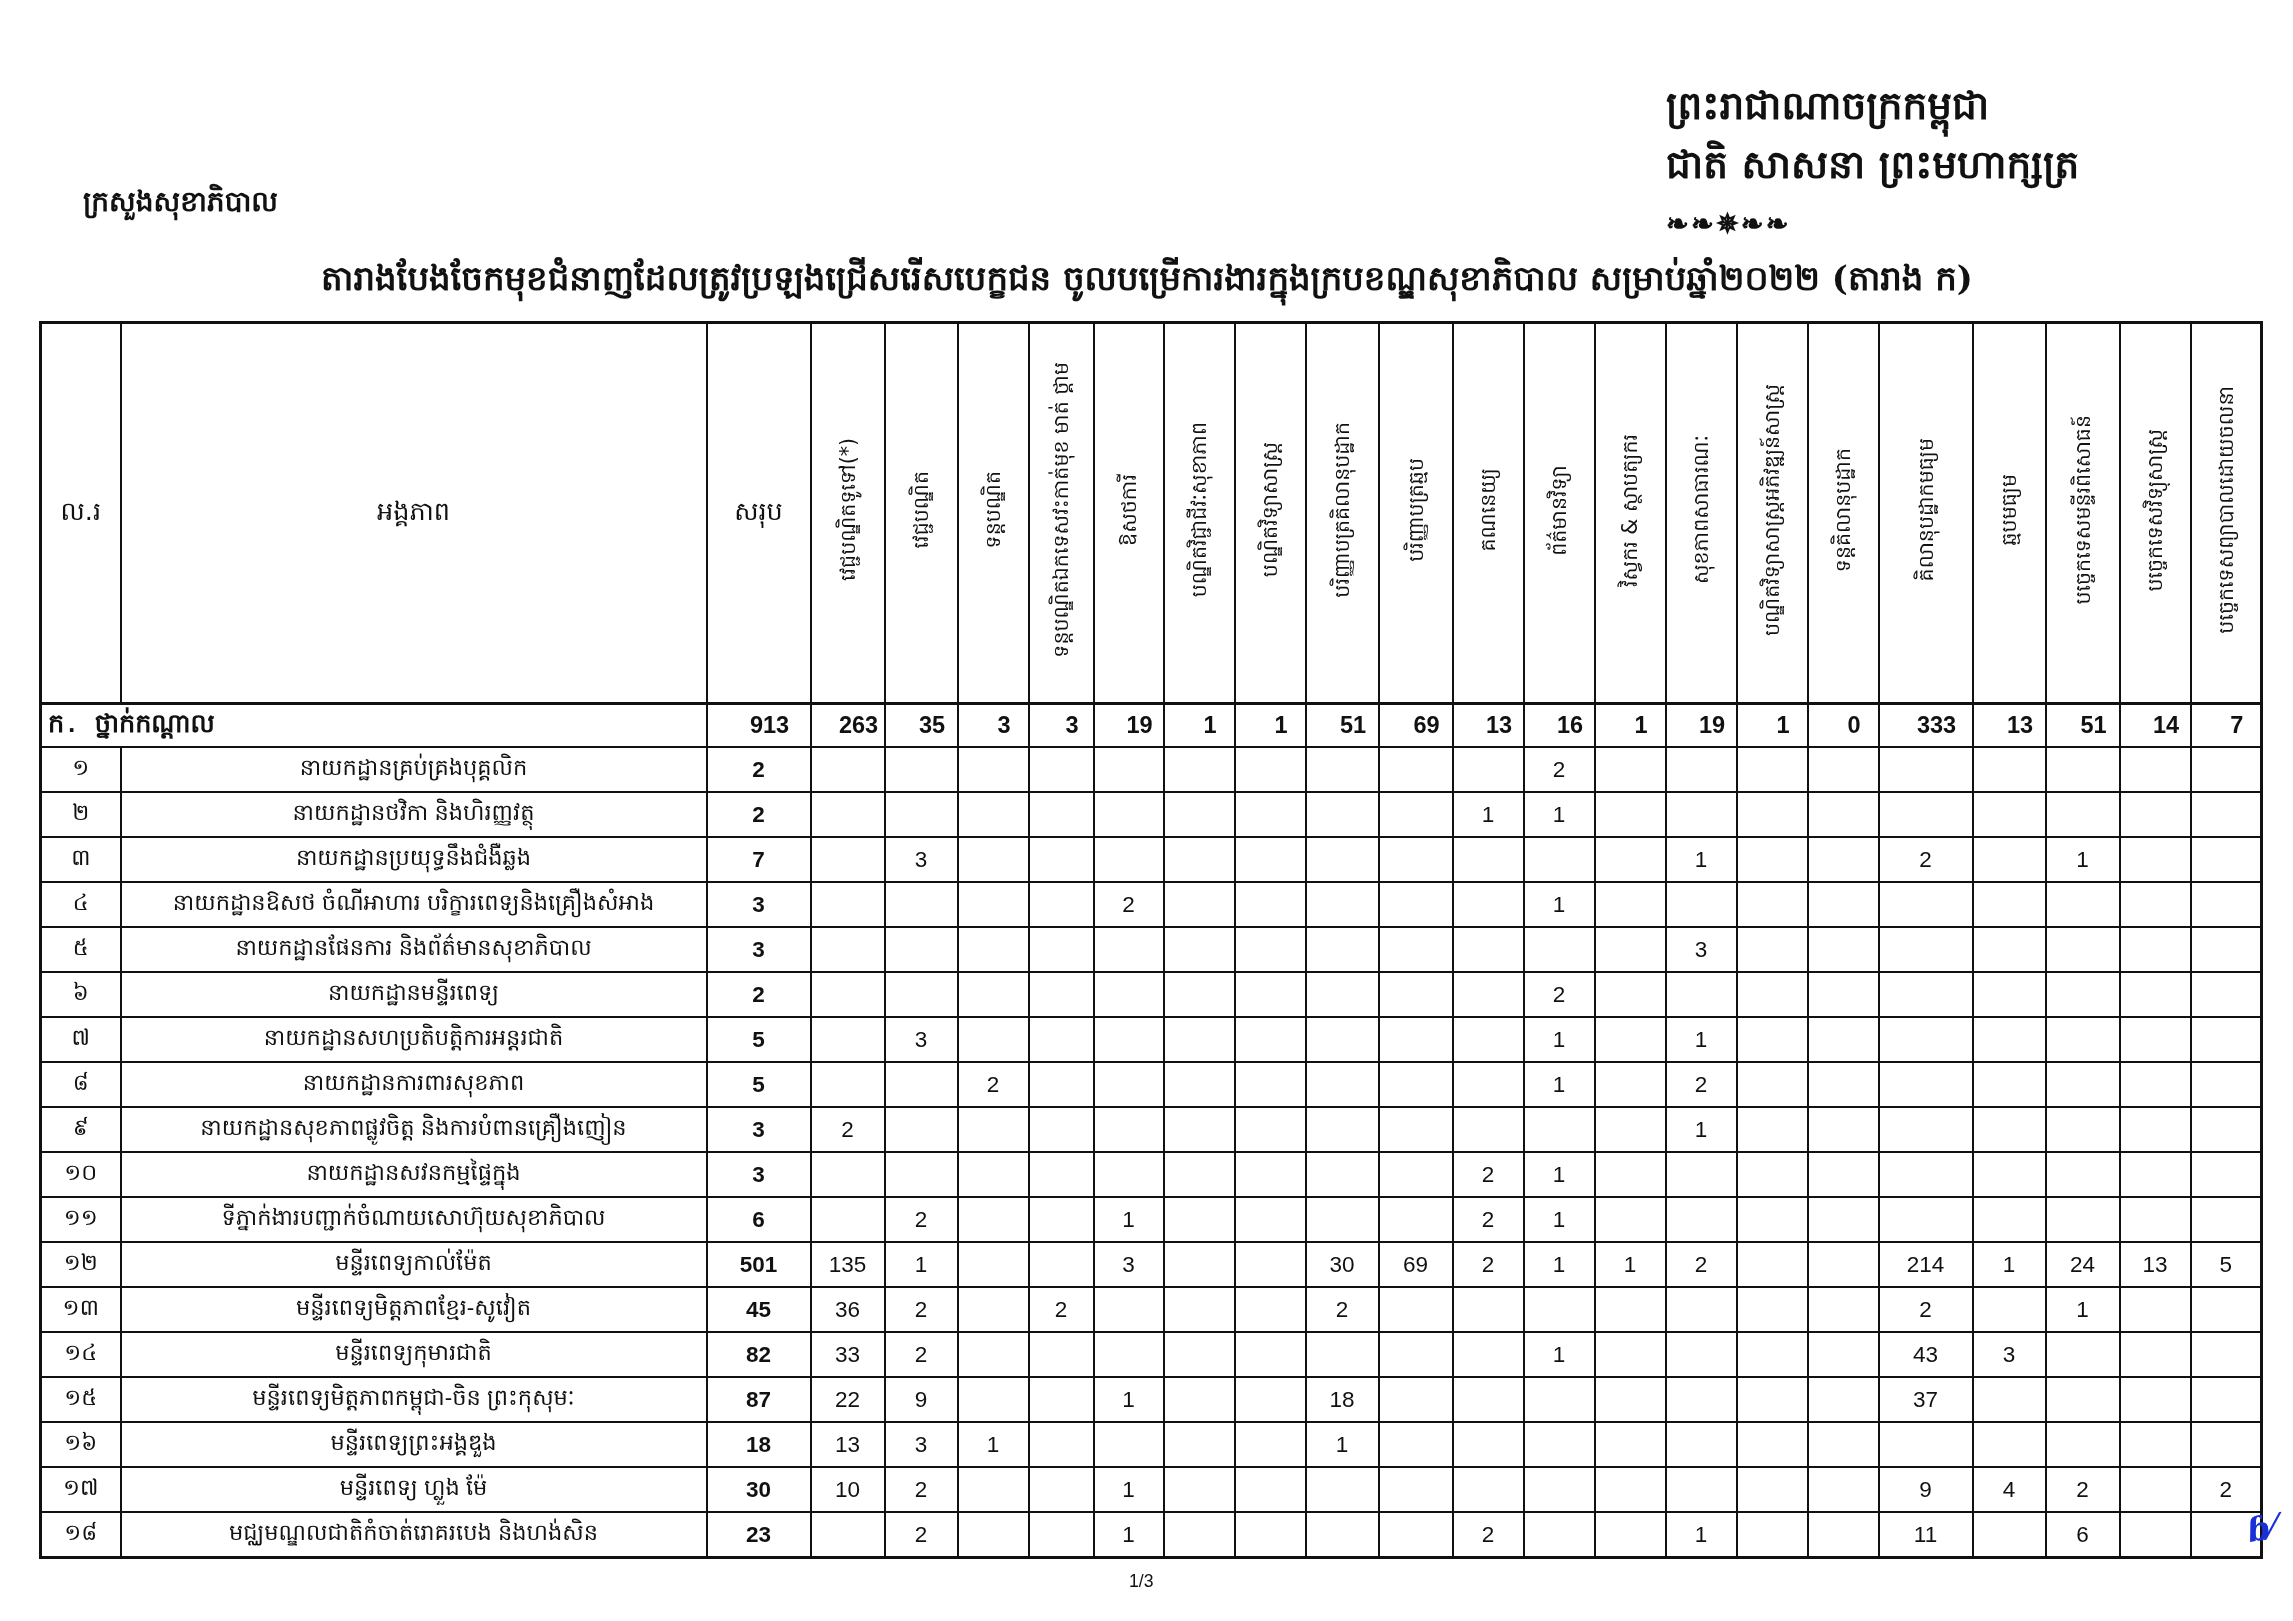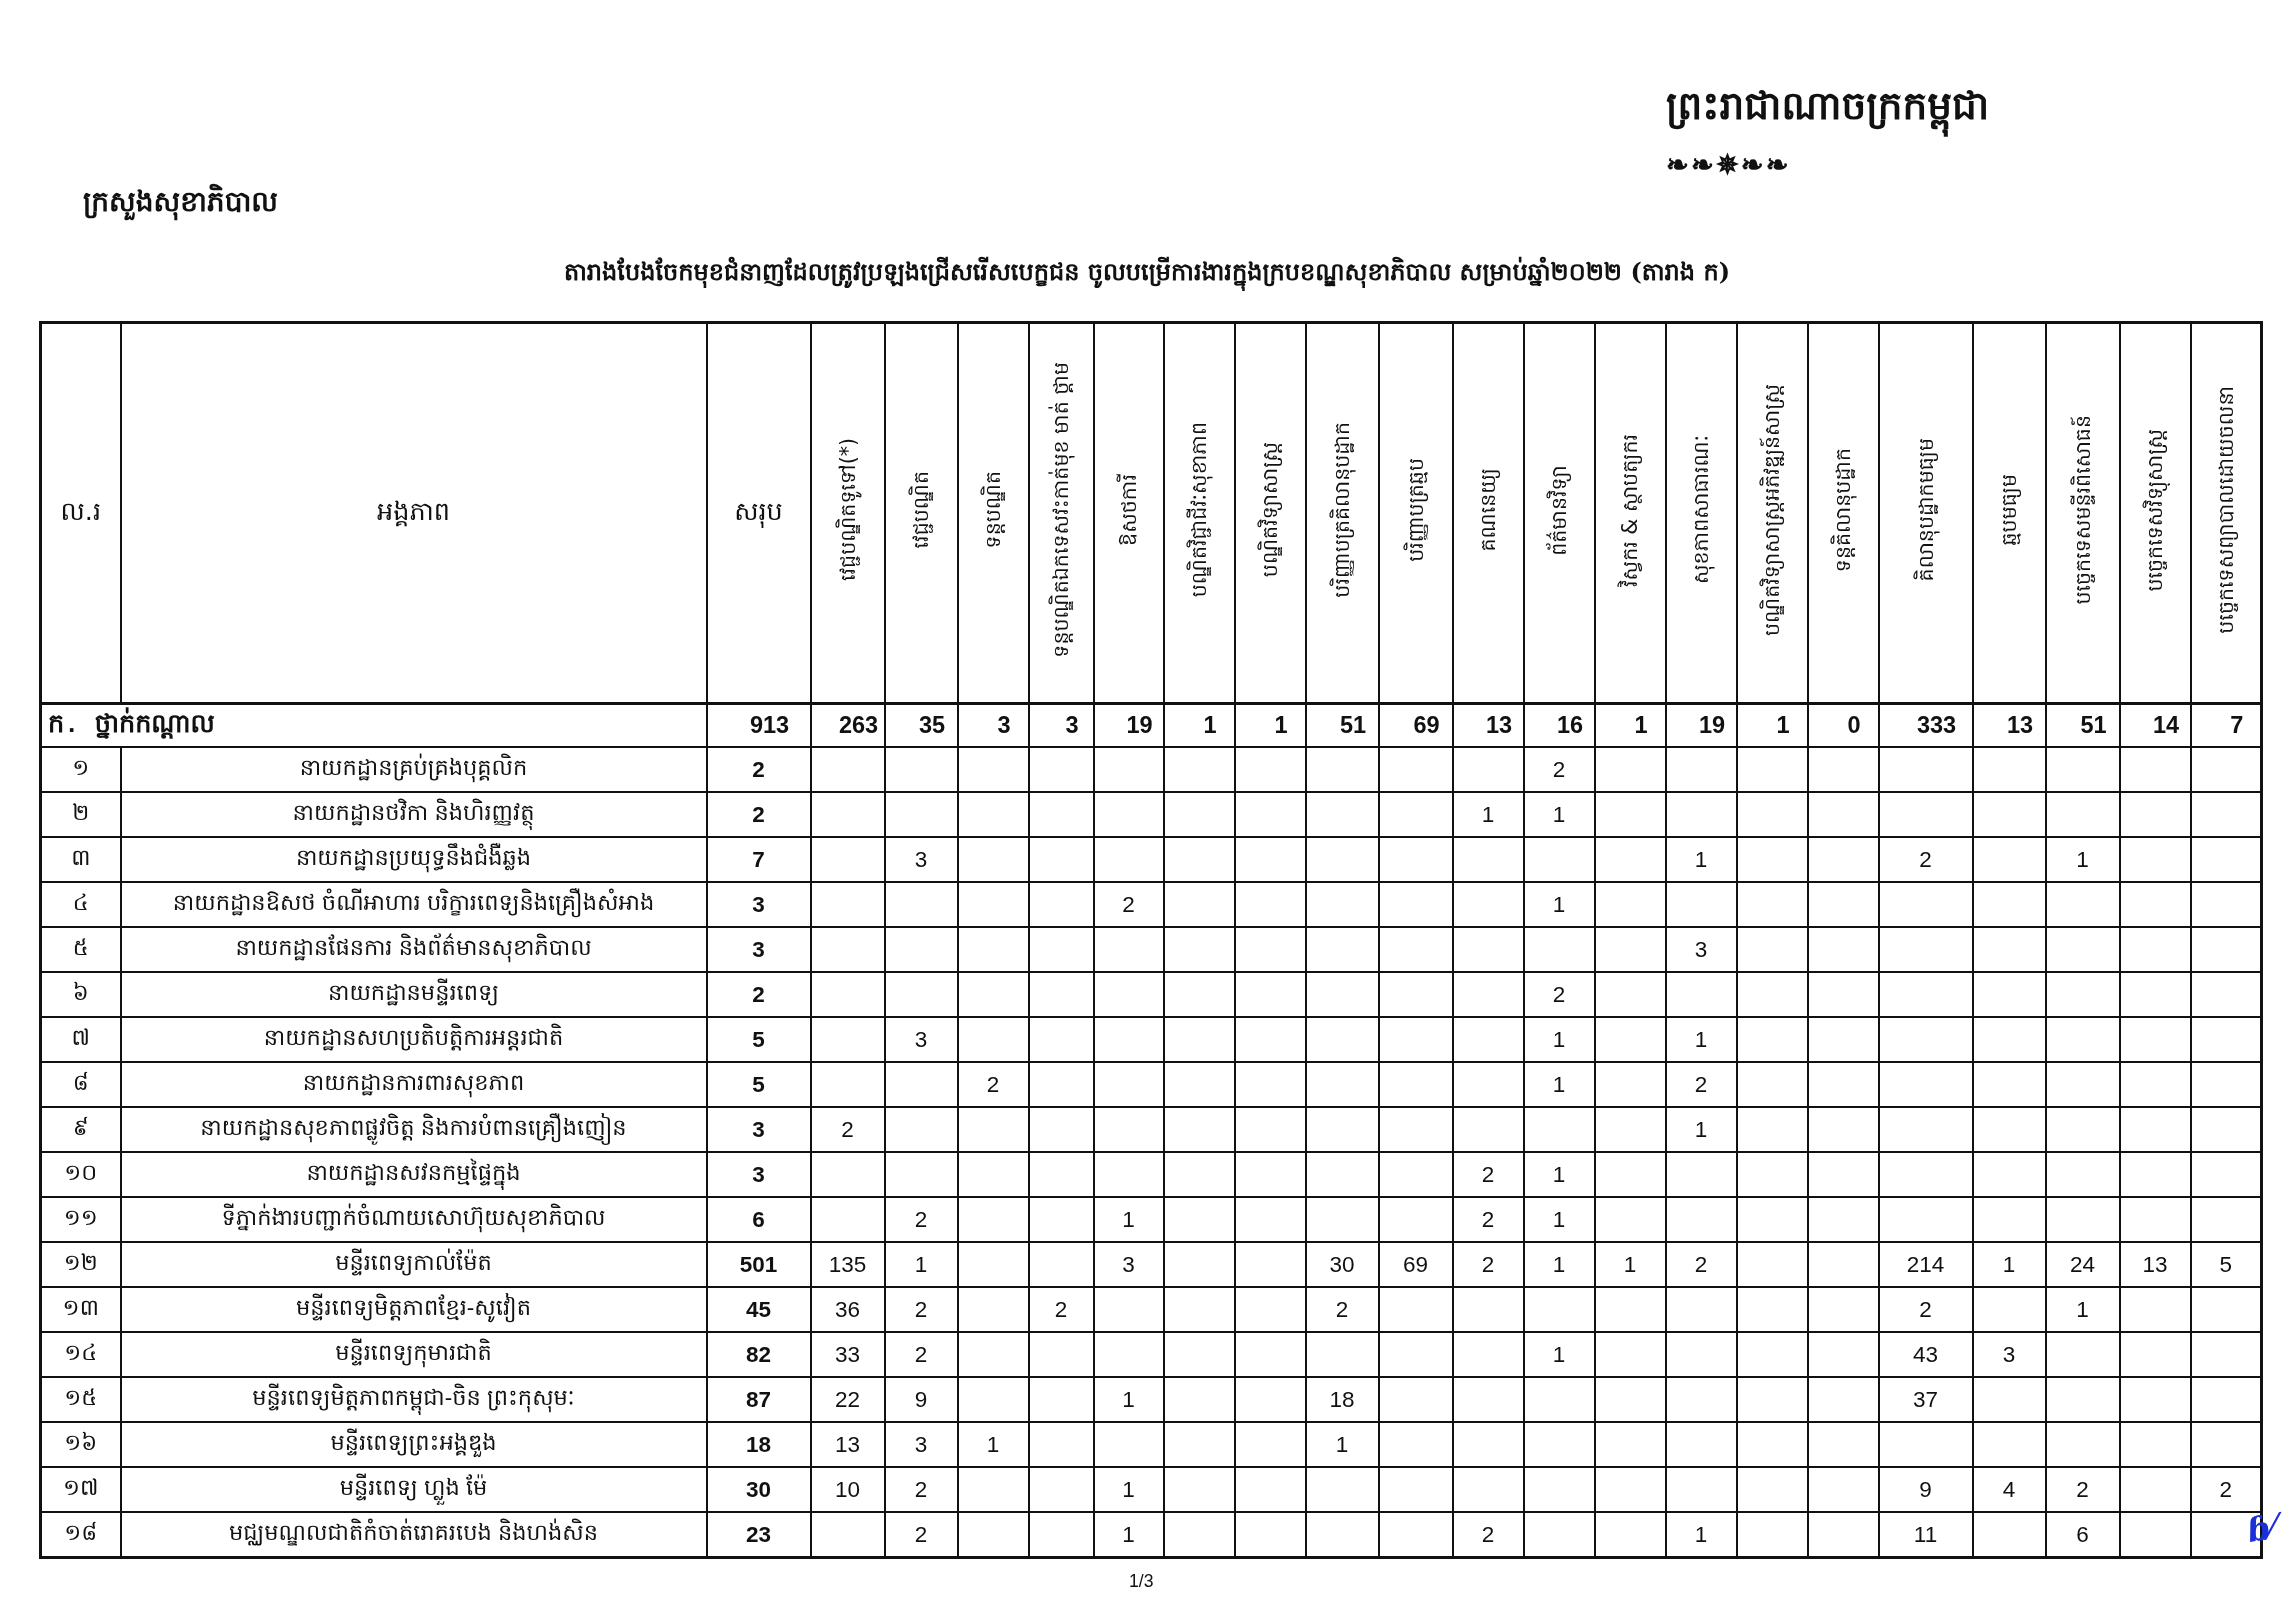--- a/index.html
+++ b/index.html
@@ -11,21 +11,21 @@
     position: absolute; left: 1666px; top: 76px; width: 549px; 
     font-family: "DejaVu Serif", serif; font-weight: bold; font-size: 39px; line-height: 59px;
   }
   .kingdom .ornament { font-size: 27.4px; line-height: 39px; margin-top: 9.8px; letter-spacing: 2px; }
   .ministry {
     position: absolute; left: 35px; top: 184px;
     font-family: "DejaVu Serif", serif; font-weight: bold; font-size: 28px; margin-left: 48px;
   }
   .doc-title {
     position: absolute; left: 0; top: 257px; width: 2294px; text-align: center;
-    font-family: "DejaVu Serif", serif; font-weight: bold; font-size: 24px; white-space: nowrap;
+    font-family: "DejaVu Serif", serif; font-weight: bold; font-size: 34px; white-space: nowrap;
   }
   table.grid {
     position: absolute; left: 39px; top: 321px; width: 2217px;
     border-collapse: collapse; table-layout: fixed; background: #fff;
   }
   table.grid td, table.grid th {
     border: 2.5px solid #111; padding: 0; text-align: center; vertical-align: middle;
     font-size: 22.5px; font-family: "Liberation Sans", "DejaVu Sans", sans-serif;
   }
   table.grid { border: 3.9px solid #111; }
@@ -50,20 +50,21 @@
     position: absolute; left: 2247px; top: 1509px; color: #1a2fd6;
     font-size: 33px; font-weight: bold; font-style: italic; transform: rotate(-10deg);
     font-family: "DejaVu Serif", serif;
   }
 </style>
 </head>
 <body>
 
 <div class="kingdom">
   <div>ព្រះរាជាណាចក្រកម្ពុជា</div>
+  <div>ជាតិ សាសនា ព្រះមហាក្សត្រ</div>
   <div class="ornament">❧❧✵❧❧</div>
 </div>
 
 <div class="ministry">ក្រសួងសុខាភិបាល</div>
 
 <div class="doc-title">តារាងបែងចែកមុខជំនាញដែលត្រូវប្រឡងជ្រើសរើសបេក្ខជន ចូលបម្រើការងារក្នុងក្របខណ្ឌសុខាភិបាល សម្រាប់ឆ្នាំ២០២២ (តារាង ក)</div>
 
 <table class="grid">
   <colgroup>
     <col style="width:80px">

